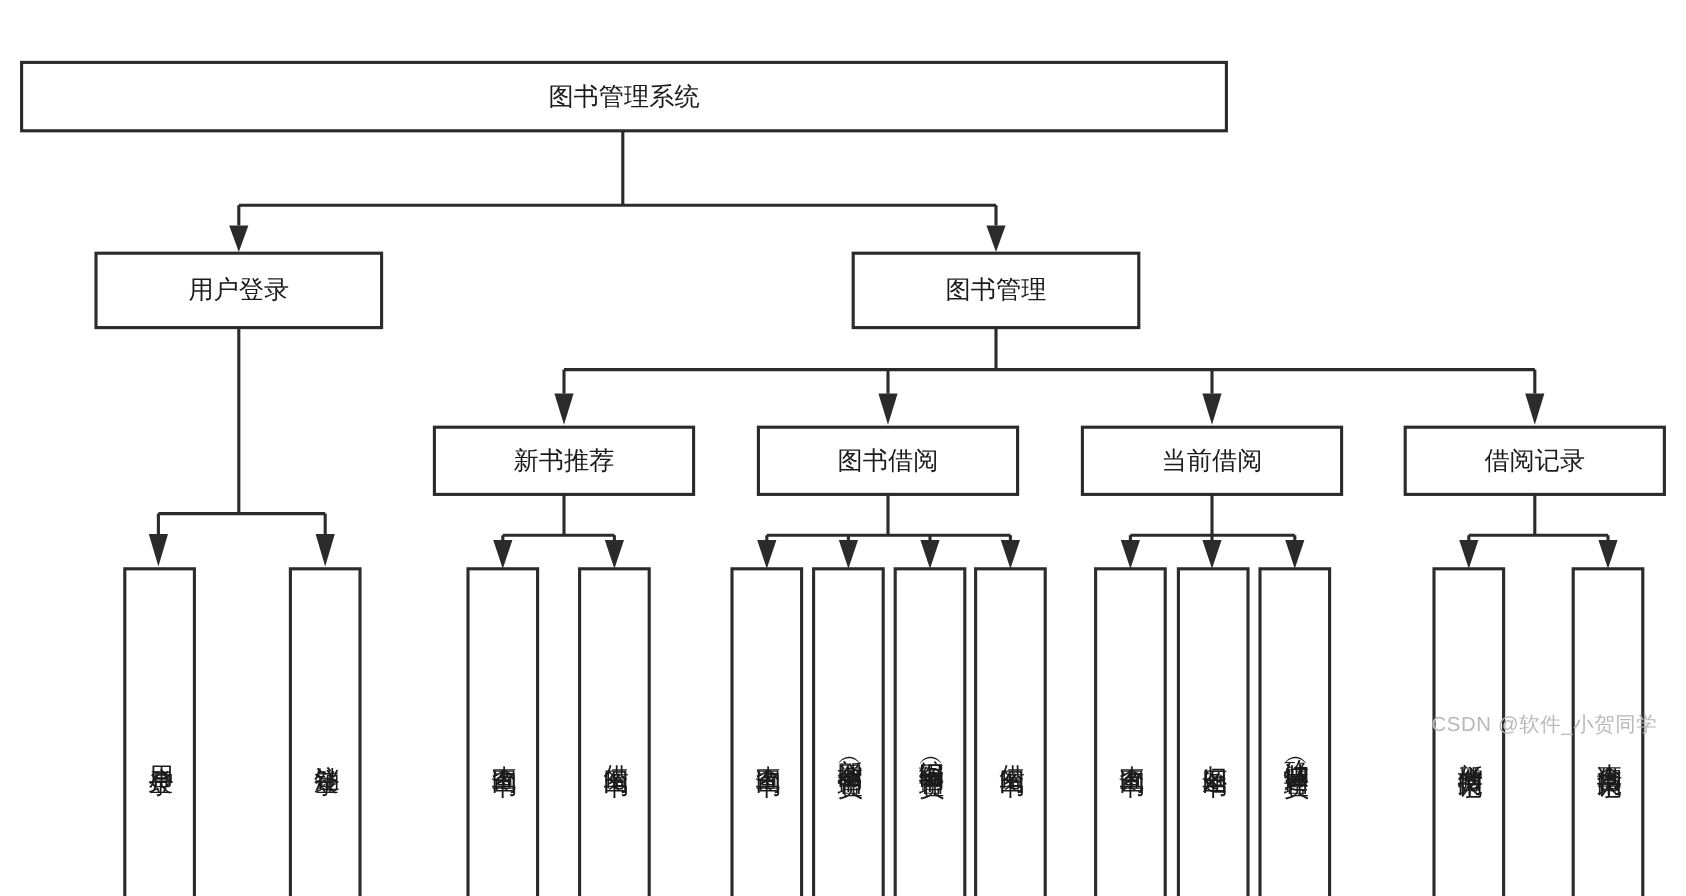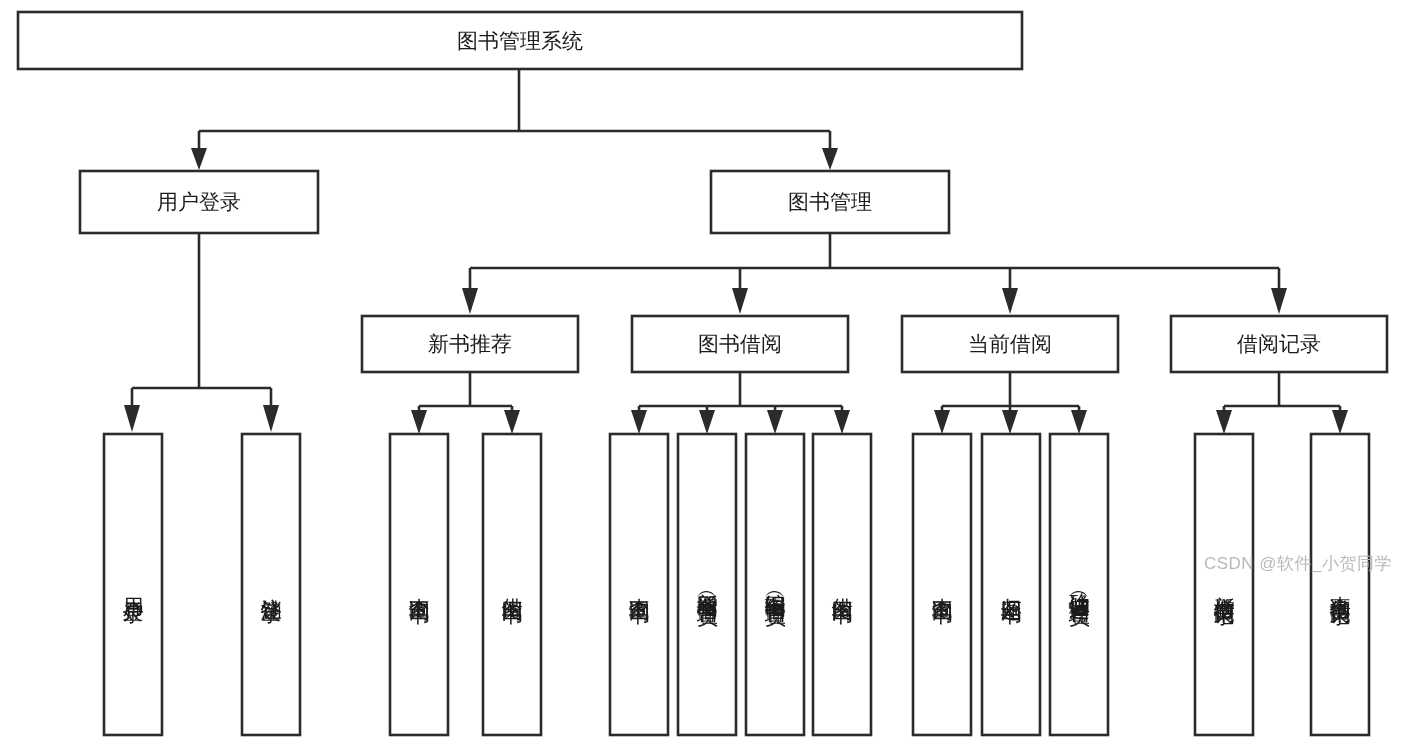--- a/index.html
+++ b/index.html
@@ -11,20 +11,21 @@
     width: 1405px;
     height: 747px;
     font-family: "Liberation Sans", sans-serif;
     overflow: hidden;
   }
   #chart-root {
     position: relative;
     width: 1405px;
     height: 581px;
     background: #ffffff;
+    margin-top: 40px;
   }
   svg.diagram {
     position: absolute;
     top: 0;
     left: 0;
     width: 1405px;
     height: 747px;
   }
   .node-box {
     fill: #ffffff;
@@ -66,21 +67,21 @@
     color: #1b1b1b;
     letter-spacing: 2px;
     display: flex;
     align-items: center;
     justify-content: center;
     white-space: nowrap;
     pointer-events: none;
   }
   .watermark {
     position: absolute;
-    right: 13px;
+    right: 24px;
     bottom: 6px;
     font-family: "Liberation Sans", sans-serif;
     font-size: 17px;
     color: #b9b9b9;
     letter-spacing: 0.5px;
     white-space: nowrap;
   }
 </style>
 </head>
 <body>

